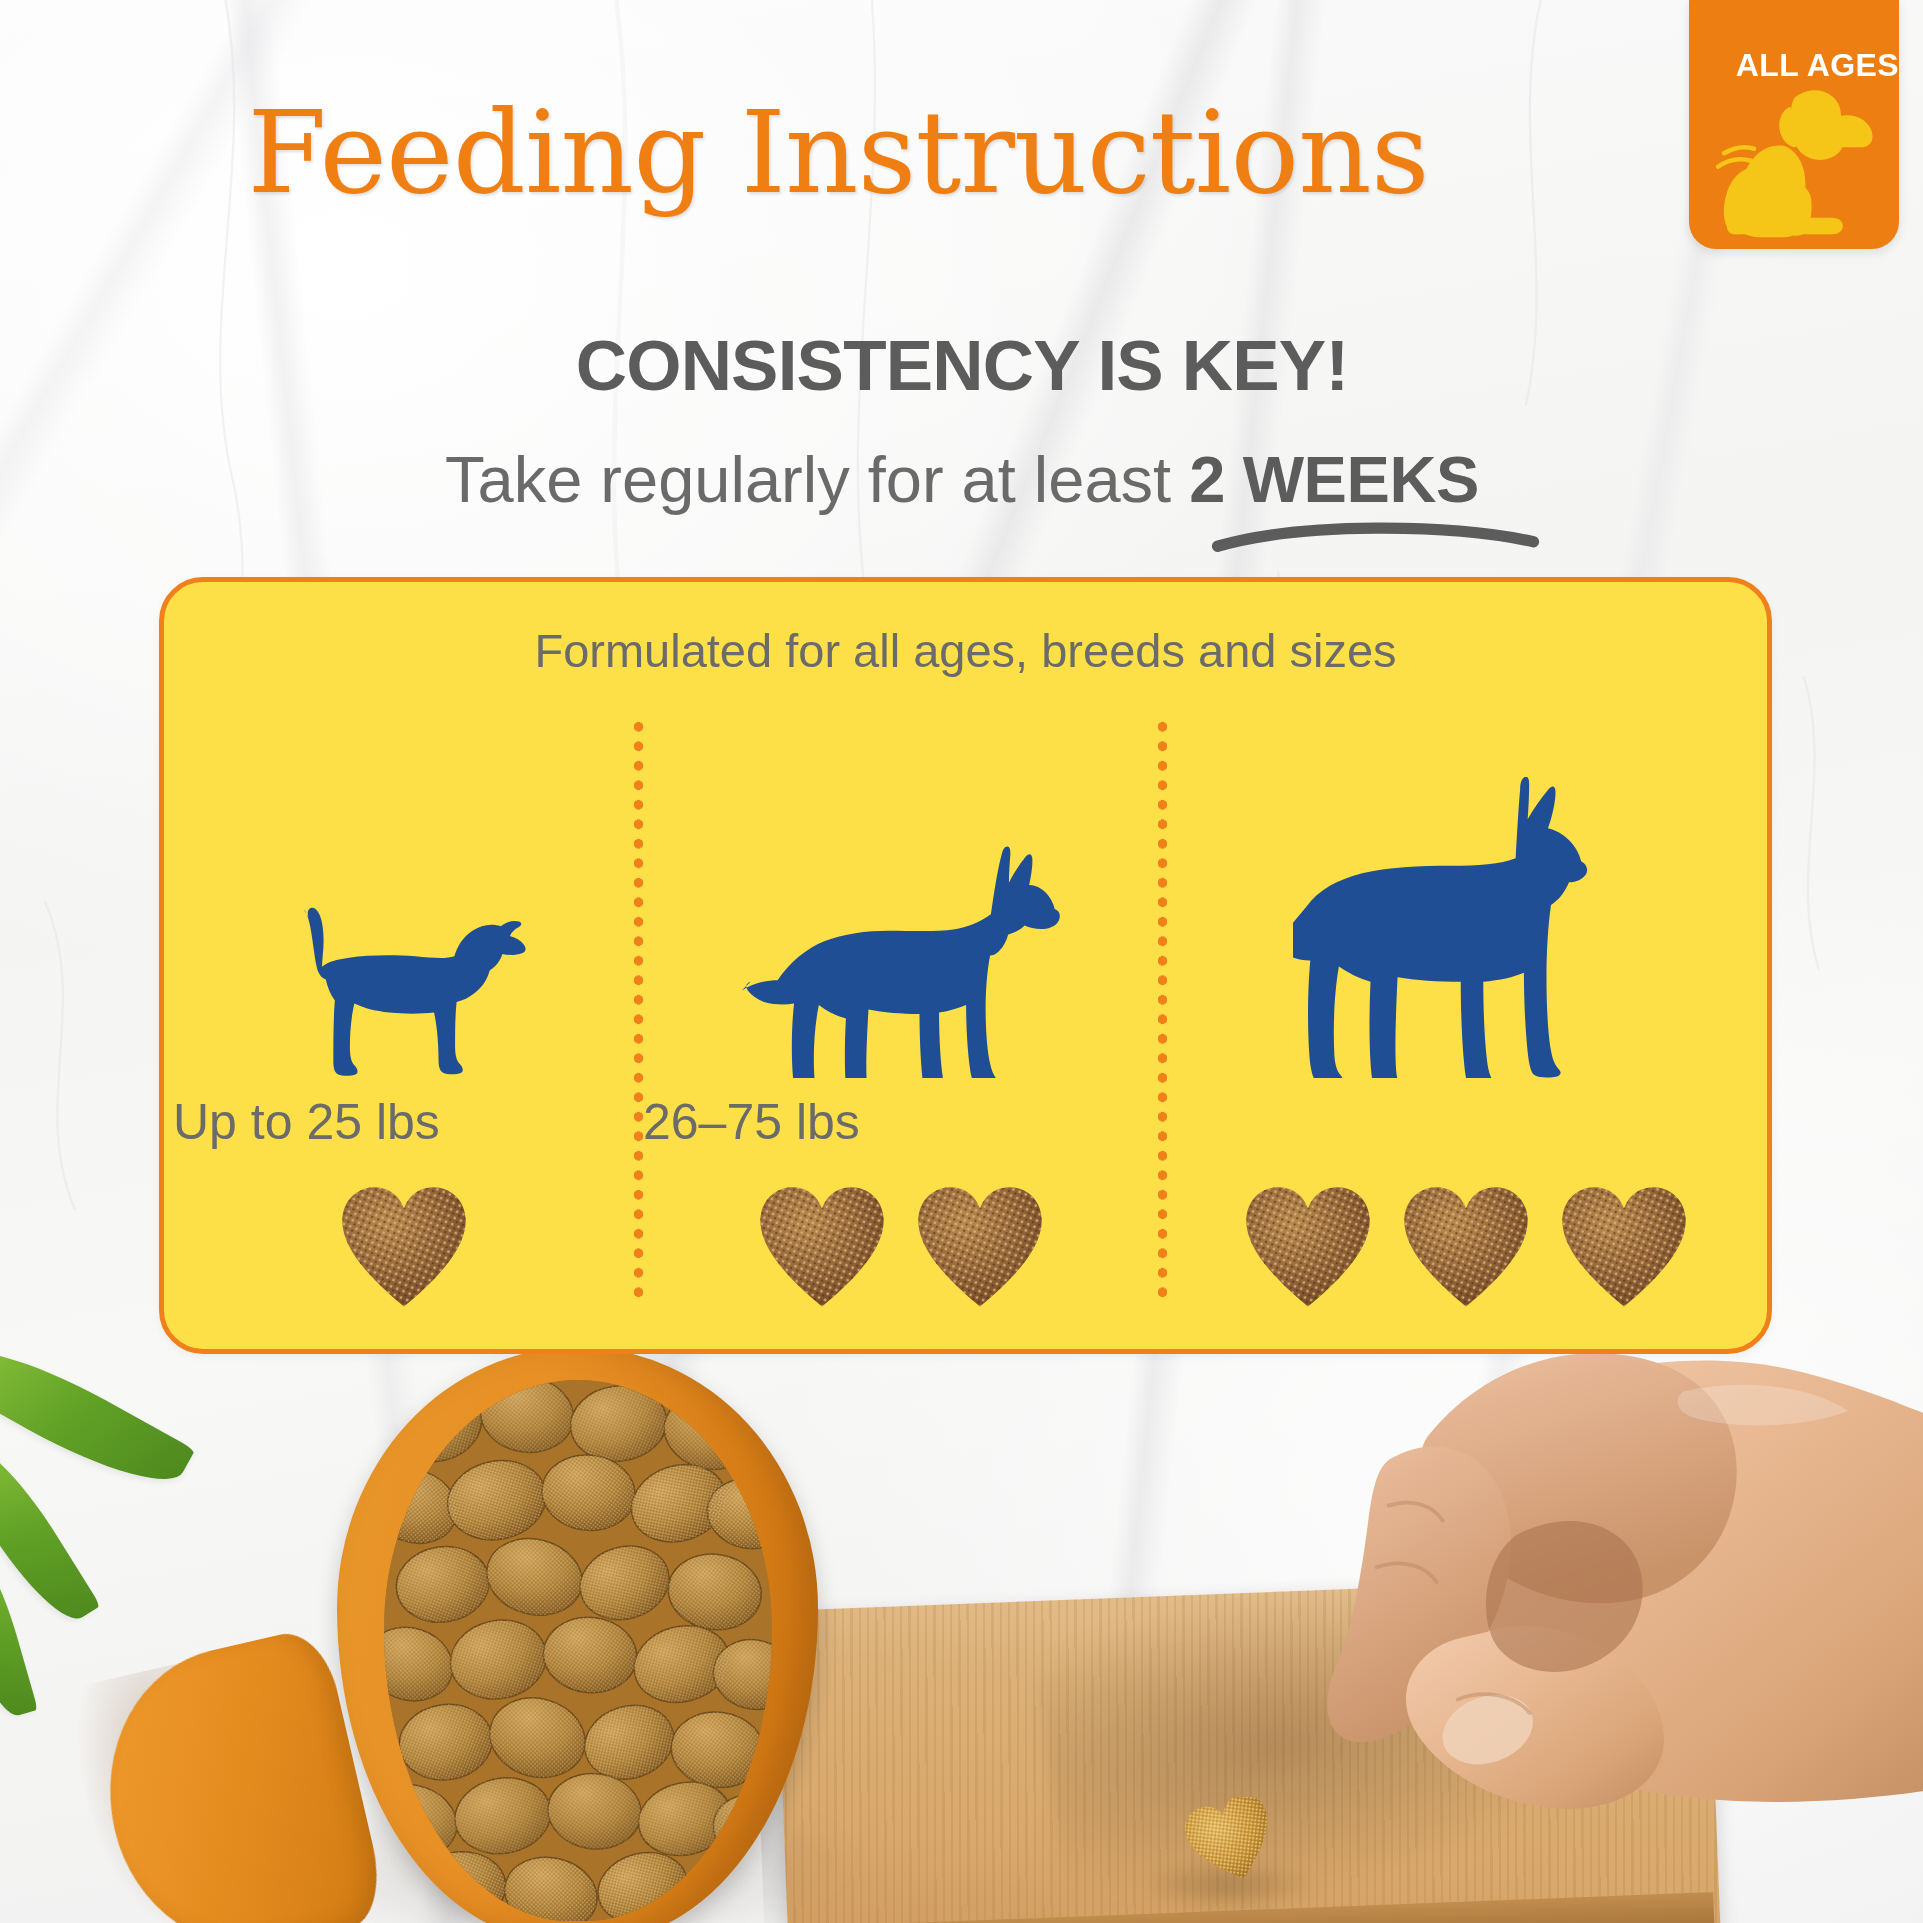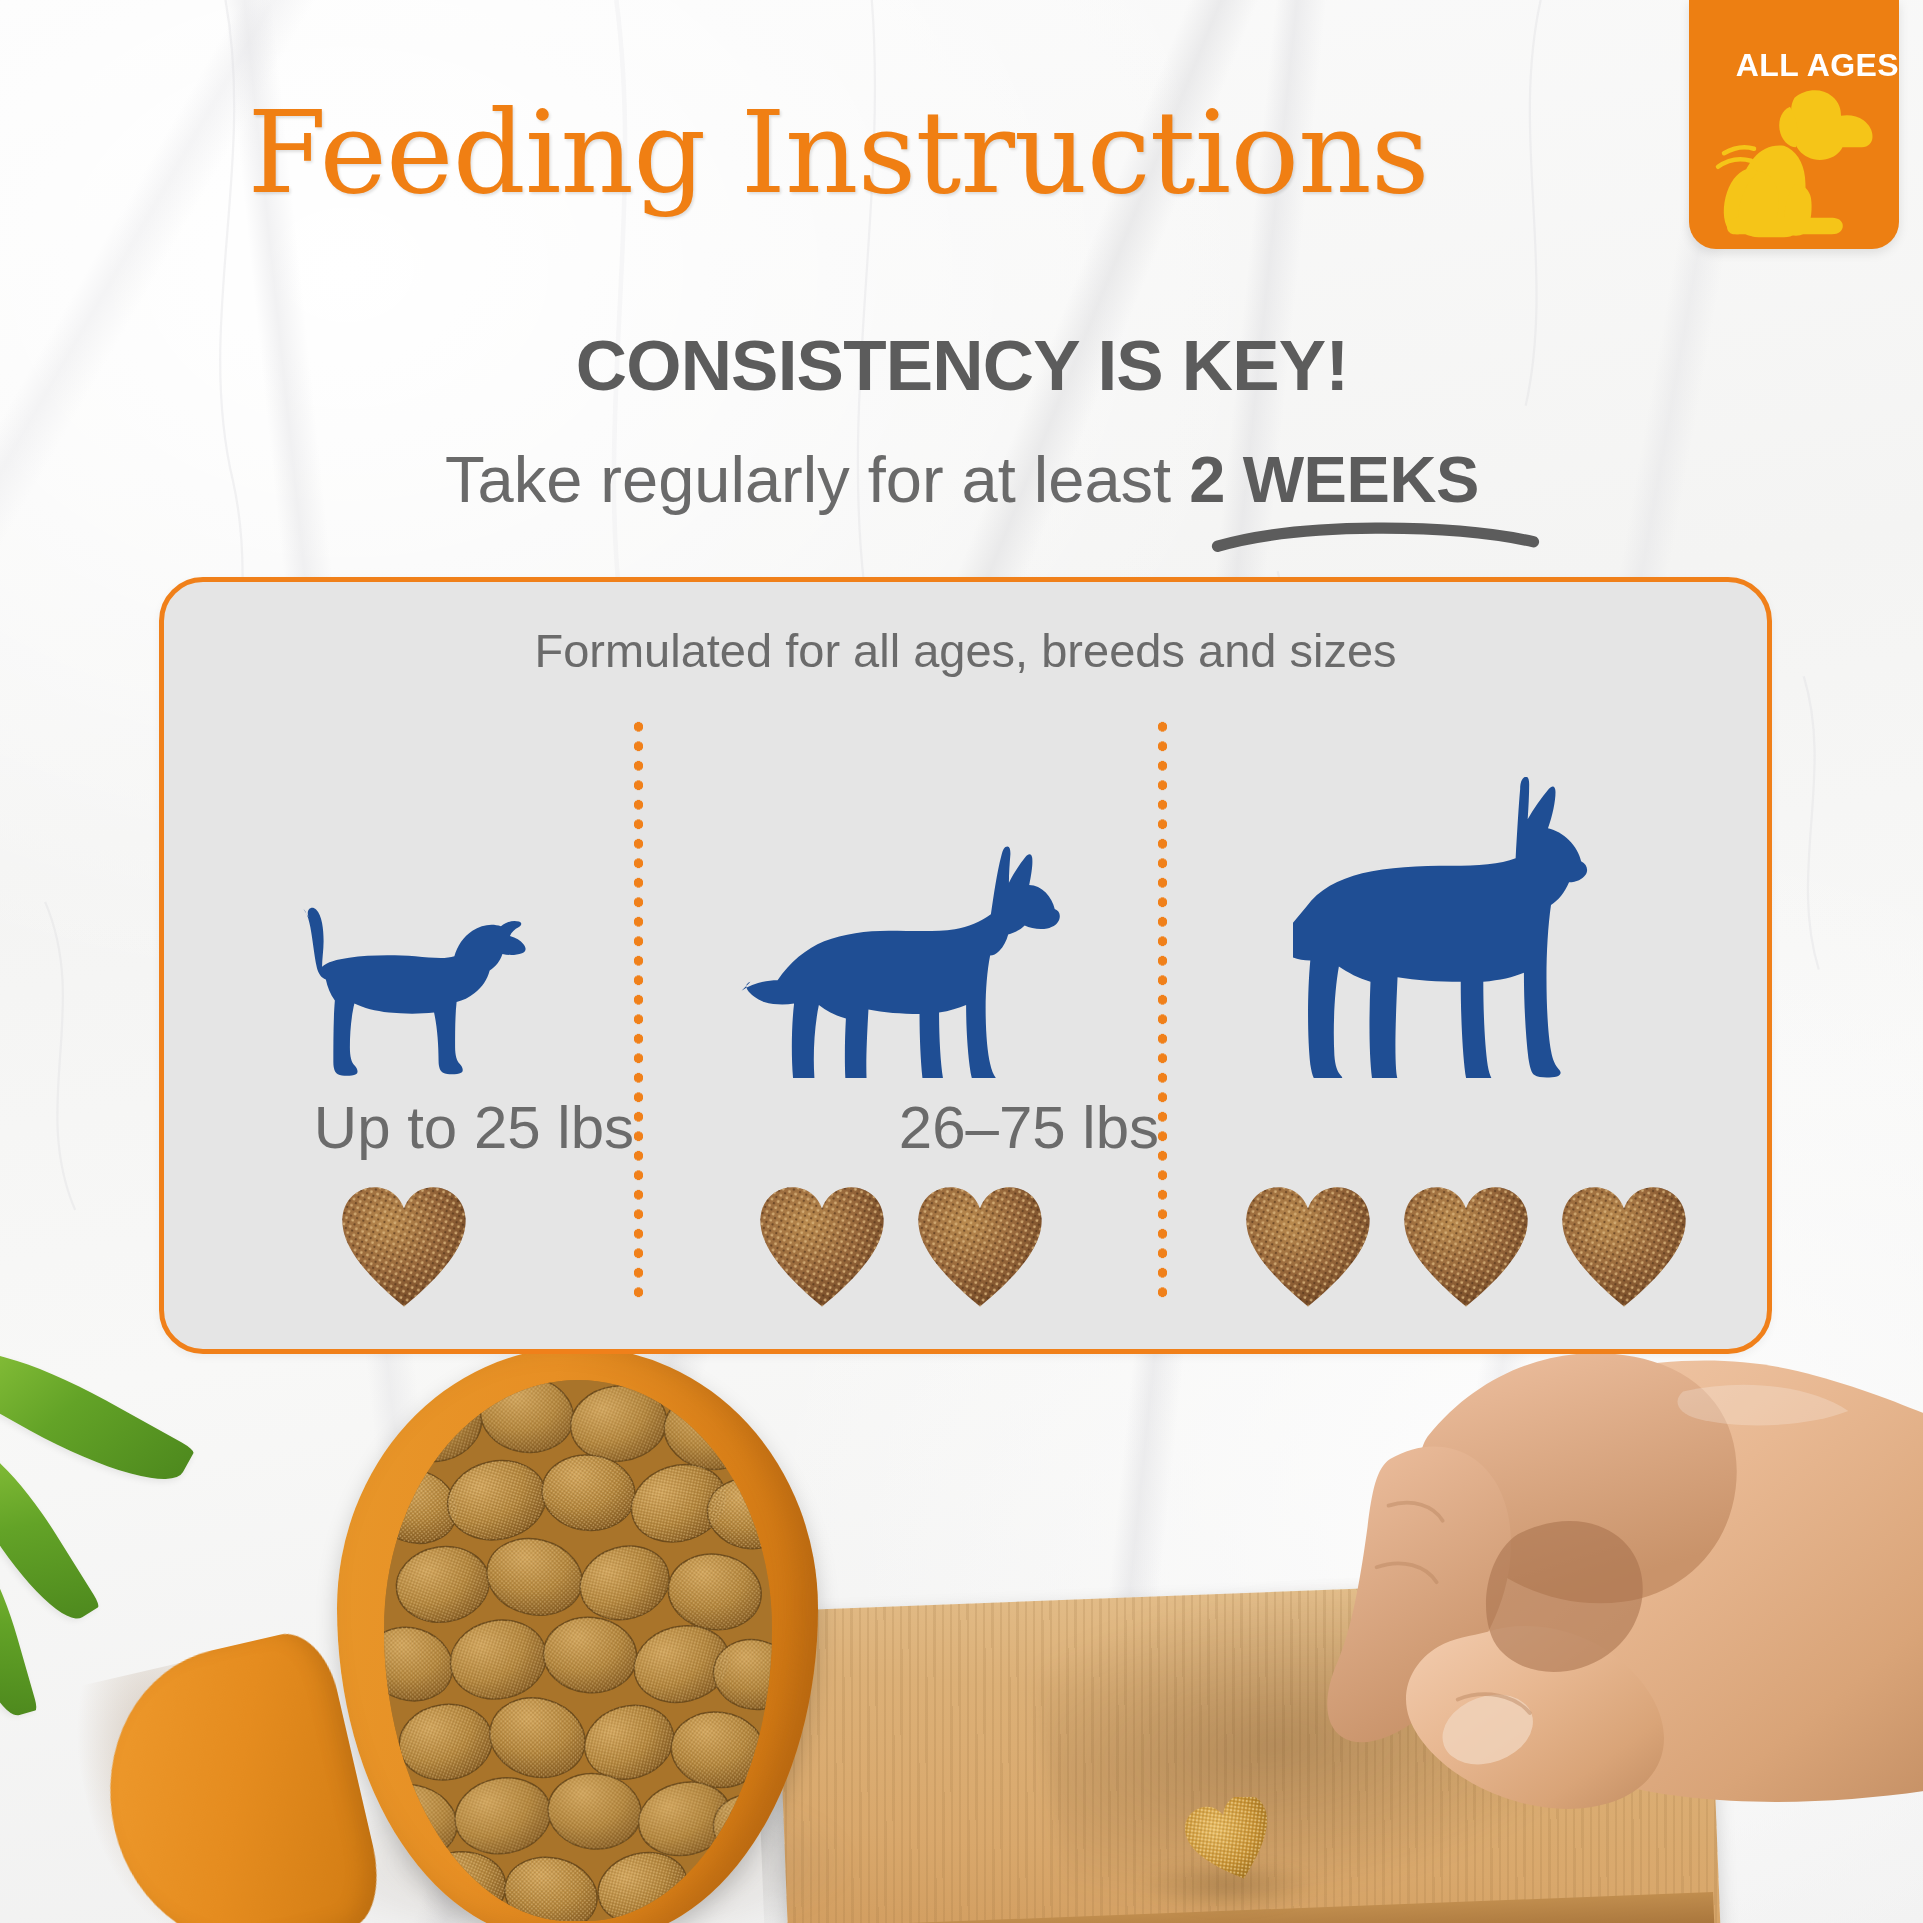--- a/index.html
+++ b/index.html
@@ -80,21 +80,21 @@
   }
   .subline .strong{ font-weight:bold; color:#5C5C5C; letter-spacing:-0.4px; }
   .underline-arc{
     position:absolute; left:1210px; top:516px; width:331px; height:41px;
   }
 
   
   .card{
     position:absolute; left:159px; top:577px;
     width:1613px; height:777px;
-    background:#e5e5e5;
+    background:#fde047;
     border:5.3px solid #F0801A;
     border-radius:44px;
     box-shadow:0 3px 9px rgba(0,0,0,.05);
   }
   .card-note{
     position:absolute; top:41px; left:0; width:100%;
     text-align:center;
     color:#6B6B6B;
     font-size:47px;
   }
@@ -115,21 +115,21 @@
   .col.c2{ left:479px;  width:516px;text-decoration:underline; }
   .col.c3{ left:1003px; width:597px; }
 
   .dog-slot{ position:absolute; left:0; width:100%; display:flex; align-items:flex-end; justify-content:center; }
   .col.c1 .dog-slot{ top:0px;  height:391px; }
   .col.c2 .dog-slot{ top:0px;  height:391px; }
   .col.c3 .dog-slot{ top:0px;  height:391px; }
 
   .size-label{
     position:absolute; top:406px; left:0; width:100%;
-    text-align:right; color:#6B6B6B; font-size:60px;
+    text-align:left; color:#6B6B6B; font-size:50px;
   }
 
   .kibble-row{
     position:absolute; top:496px; left:0; width:100%;
     display:flex; justify-content:center; align-items:center; gap:24px;
   }
   .kibble{ width:134px; height:129px; }
 
   
   .photo{

